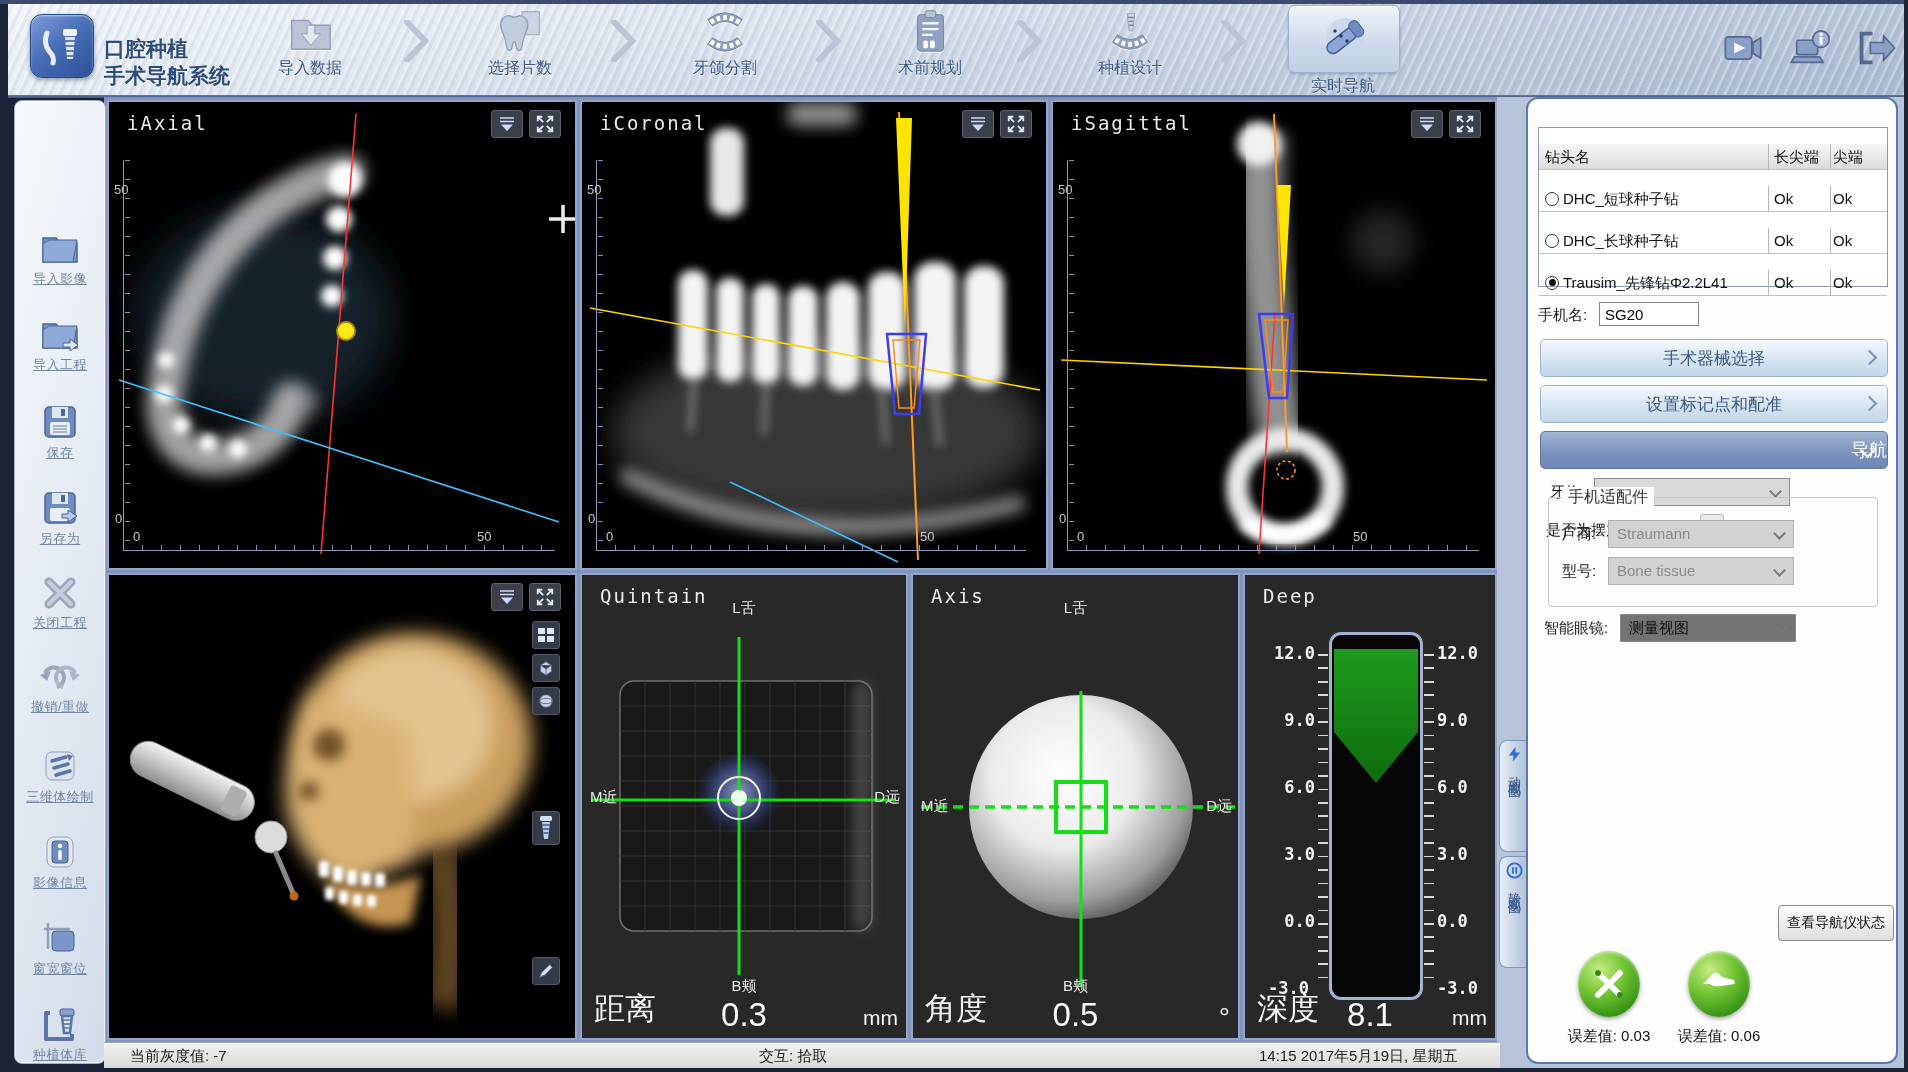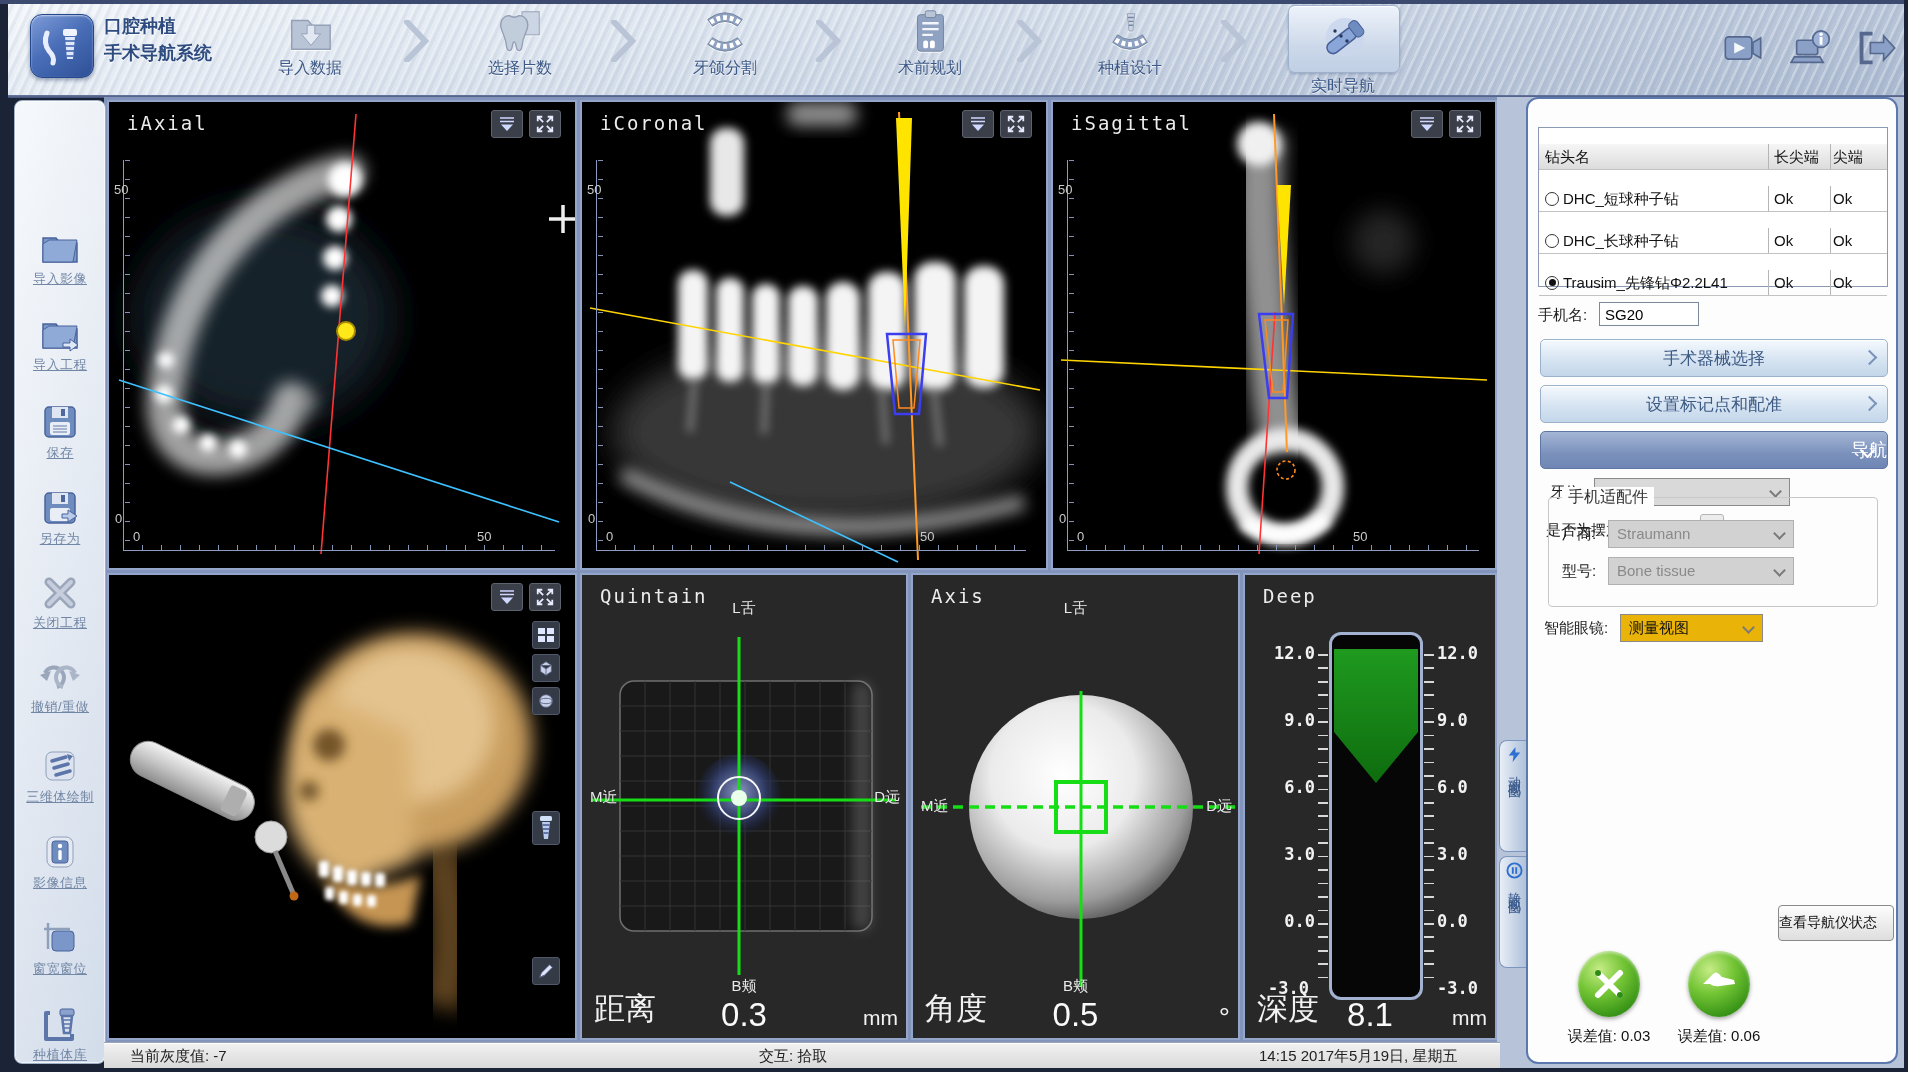--- a/index.html
+++ b/index.html
@@ -10,21 +10,21 @@
   
   #topbar{left:0;top:0;width:1908px;height:97px;
     background:linear-gradient(170deg,#f4f7fb 0%,#dde5ef 35%,#bfcbdd 70%,#aab9d0 100%);}
   #topbar .brush{position:absolute;inset:0;
     background:repeating-linear-gradient(115deg,rgba(255,255,255,.28) 0 2px,rgba(120,140,170,.10) 3px 6px,transparent 6px 9px);}
   #topbar-edge{left:0;top:95px;width:1908px;height:3px;background:linear-gradient(#67779e,#44517a);}
   #logo{left:30px;top:14px;width:62px;height:62px;border-radius:12px;
     background:linear-gradient(145deg,#7e9cd8 0%,#4a6fb8 45%,#2d4f96 100%);
     border:1px solid #25478c;box-shadow:inset 0 1px 2px rgba(255,255,255,.6),0 2px 4px rgba(30,50,90,.45);
     display:flex;align-items:center;justify-content:center;}
-  #app-title{left:104px;top:13px;width:220px;color:#2d4b7e;font-weight:bold;font-size:18px;line-height:27px;
+  #app-title{left:104px;top:35px;width:220px;color:#2d4b7e;font-weight:bold;font-size:21px;line-height:27px;
     text-shadow:0 1px 0 rgba(255,255,255,.8);}
   .step{position:absolute;top:6px;width:120px;text-align:center;cursor:pointer;}
   .step svg{display:block;margin:0 auto;filter:drop-shadow(0 1px 0 rgba(255,255,255,.75));}
   .step .lbl{margin-top:2px;font-size:16px;color:#3c5886;text-shadow:0 1px 0 rgba(255,255,255,.7);}
   .step-sep{position:absolute;top:20px;width:26px;height:42px;}
   #active-step-box{left:1288px;top:5px;width:110px;height:66px;border-radius:7px;
     background:linear-gradient(#eef3fa,#cdd9ea 60%,#c0cfe4);
     border:1px solid #9db0cc;box-shadow:inset 0 1px 0 #fff,0 1px 3px rgba(60,80,120,.35);
     display:flex;align-items:center;justify-content:center;}
   .topaction{position:absolute;top:30px;width:42px;height:36px;cursor:pointer;}
@@ -100,21 +100,21 @@
   #group-title{position:absolute;left:34px;top:388px;background:#fdfdfd;padding:0 6px;font-size:16px;color:#333;}
   .checkbox{position:absolute;width:22px;height:22px;background:#ececec;border:1px solid #b4b4b4;border-radius:3px;cursor:pointer;}
   .checkbox .mark{position:absolute;left:4px;top:4px;width:11px;height:6px;border-left:3px solid #bcc6ce;border-bottom:3px solid #bcc6ce;transform:rotate(-45deg);}
   .greenbtn{position:absolute;width:62px;height:66px;border-radius:50%;cursor:pointer;
     background:radial-gradient(circle at 35% 28%,#c6ec86,#72c434 40%,#2f8c12 82%,#1c6e08);
     box-shadow:0 2px 4px rgba(0,0,0,.35),inset 0 2px 3px rgba(255,255,255,.5);
     display:flex;align-items:center;justify-content:center;}
   .err-label{position:absolute;font-size:15px;color:#111;width:120px;text-align:center;}
   #navstat-btn{position:absolute;left:250px;top:806px;width:114px;height:34px;border-radius:4px;cursor:pointer;
     background:linear-gradient(#fdfdfd,#dedede);border:1px solid #8a8a8a;
-    display:flex;align-items:center;justify-content:flex-start;font-size:14px;color:#111;}
+    display:flex;align-items:center;justify-content:center;font-size:14px;color:#111;}
 
   
   .vtab{position:absolute;left:1499px;width:29px;border:1px solid #7e96be;border-right:none;border-radius:8px 0 0 8px;
     background:linear-gradient(90deg,#e8eef7,#bccbe0 70%,#adbfd8);cursor:pointer;box-sizing:border-box;
     display:flex;flex-direction:column;align-items:center;padding-top:5px;}
   .vtab .vtxt{writing-mode:vertical-lr;text-orientation:upright;font-size:13px;color:#3a5a8c;letter-spacing:3px;margin-top:3px;}
 
   
   #statusbar{left:104px;top:1042px;width:1396px;height:26px;
     background:linear-gradient(#f2f2f2,#d8d8d8);border-top:1px solid #9aa4b4;box-shadow:inset 0 1px 0 #fff;}
@@ -791,21 +791,21 @@
       <span>Straumann</span>
       <span class="arr"></span>
     </div>
     <div class="fld-label" style="left:34px;top:463px;">型号:</div>
     <div class="dd disabled" style="left:80px;top:458px;width:186px;">
       <span>Bone tissue</span>
       <span class="arr"></span>
     </div>
 
     <div class="fld-label" style="left:16px;top:520px;">智能眼镜:</div>
-    <div class="dd" style="left:92px;top:515px;width:143px;background:#eab308;">
+    <div class="dd" style="left:92px;top:515px;width:176px;background:#737373;">
       <span>测量视图</span>
       <span class="arr"></span>
     </div>
 
     <div class="greenbtn" style="left:50px;top:852px;">
       <svg width="40" height="40" viewBox="0 0 40 40">
         <g stroke="#ffffff" stroke-width="6" stroke-linecap="round">
           <line x1="9" y1="9" x2="31" y2="31"></line>
             <line x1="31" y1="9" x2="9" y2="31"></line>
         </g>

